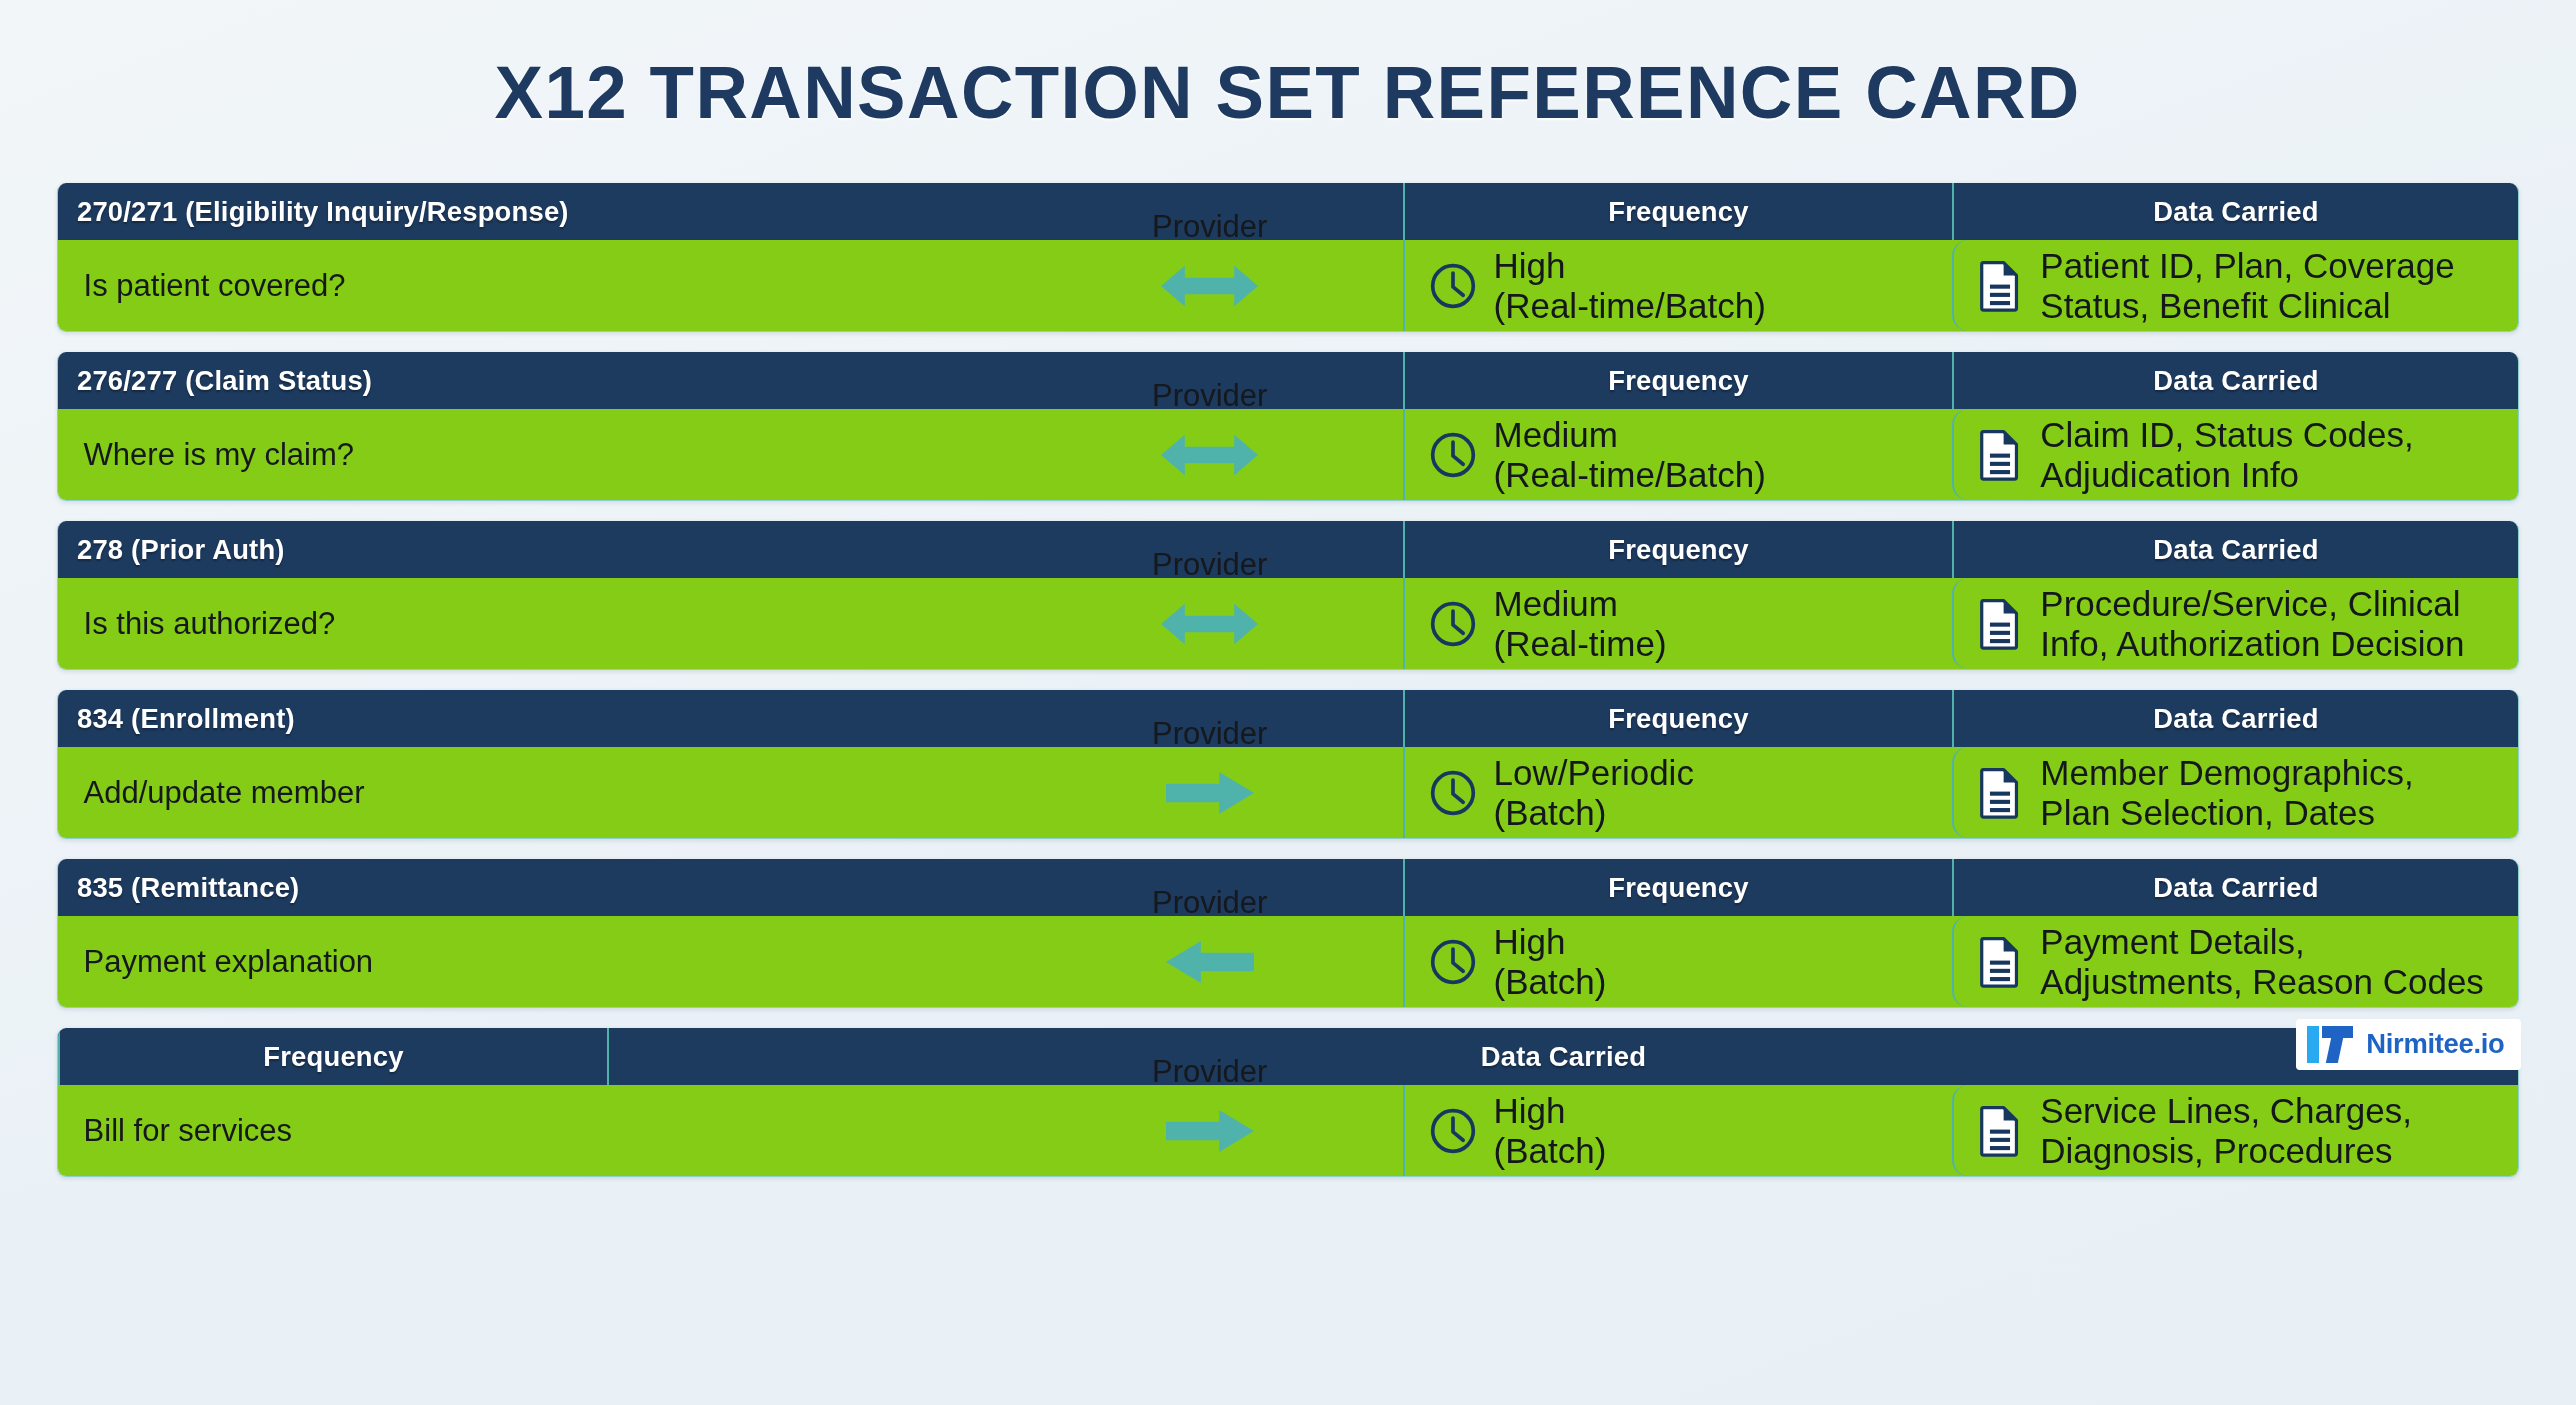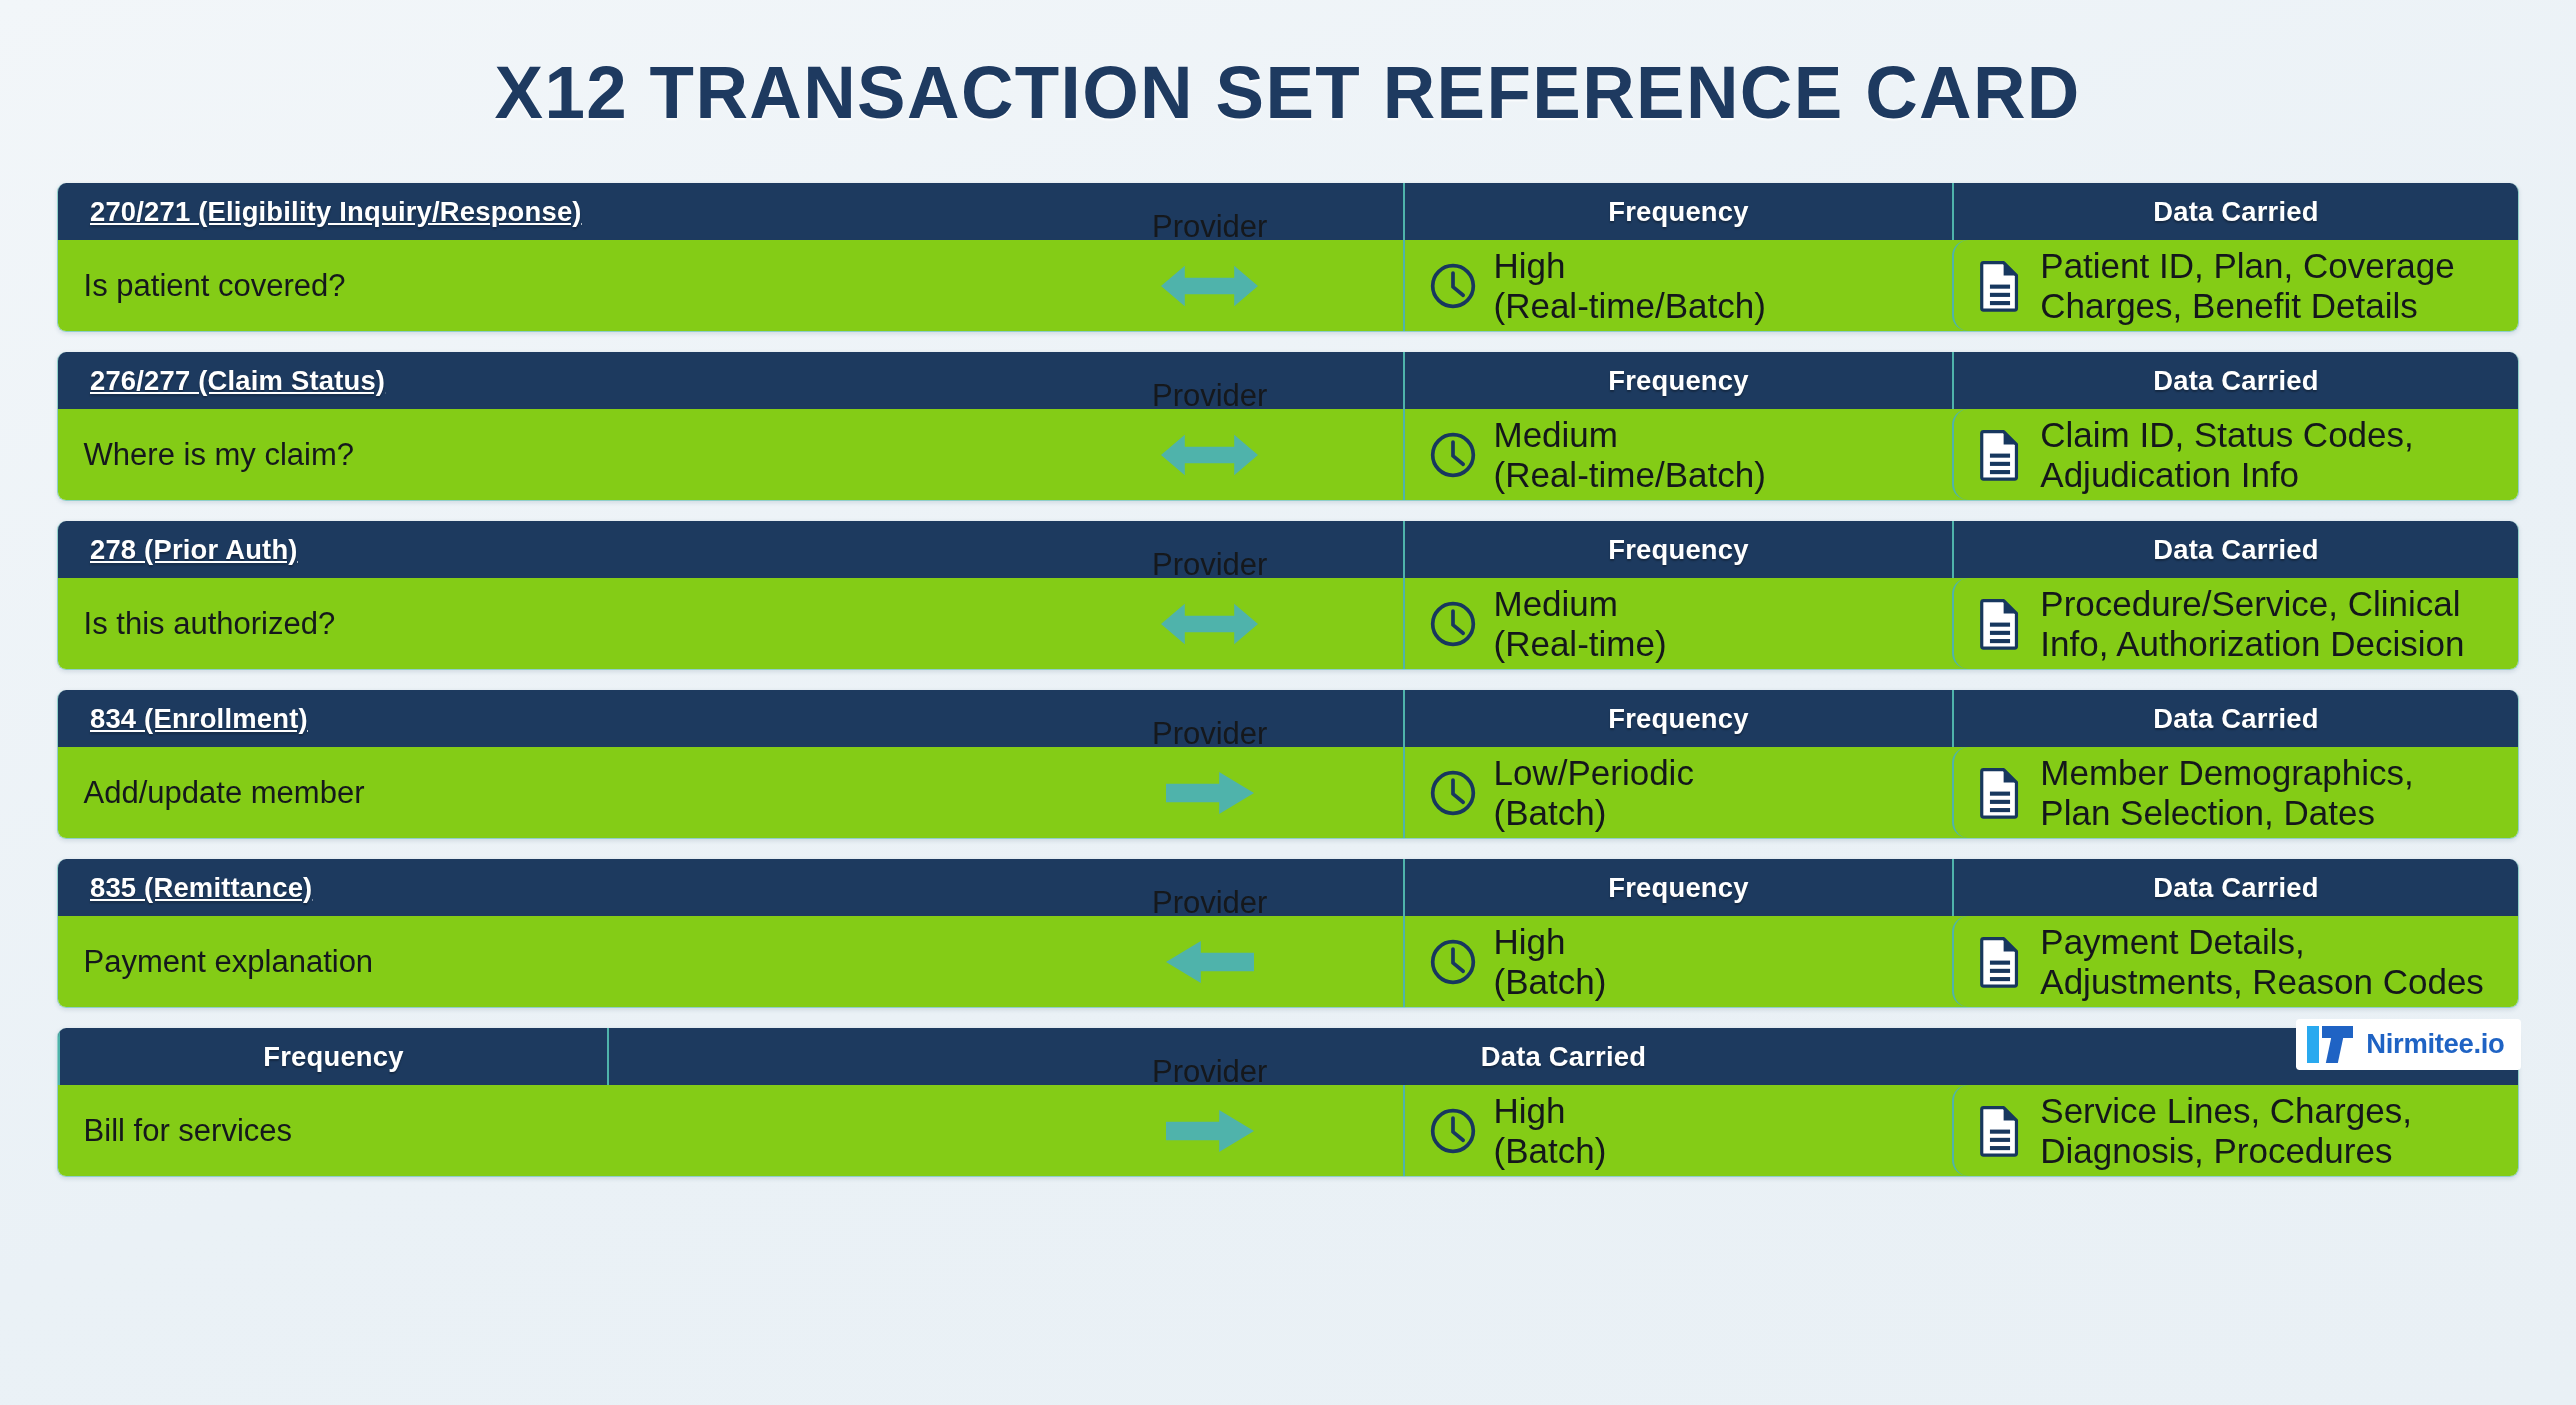--- a/index.html
+++ b/index.html
@@ -76,23 +76,22 @@
     display: flex;
     align-items: center;
     color: #ffffff;
     font-weight: bold;
     font-size: 27.4px;
     letter-spacing: 0.2px;
     text-shadow: 0 1.8px 1.8px rgba(0,0,0,0.30);
   }
   .head-code {
     flex: 0 0 1345px;
-    padding-left: 32px;
+    padding-left: 19px;
     box-sizing: border-box;
-    text-decoration: underline;
   }
   .head-freq {
     flex: 0 0 549px;
     justify-content: center;
     box-sizing: border-box;
     border-left: 2.7px solid #4fb3ab;
   }
   .head-data {
     flex: 1 1 auto;
     justify-content: center;
@@ -264,21 +263,21 @@
             <div class="body-cell body-data">
               <svg class="icon-doc" width="44" height="53" viewBox="0 0 48 58">
                 <path d="M6 4 h22 l14 14 v36 a2 2 0 0 1 -2 2 h-34 a2 2 0 0 1 -2 -2 v-48 a2 2 0 0 1 2 -2 z" fill="#ffffff" stroke="#17375e" stroke-width="3.5" stroke-linejoin="round"></path>
                 <path d="M28 4 v14 h14" fill="#17375e"></path>
                 <rect x="13" y="28" width="22" height="4.5" fill="#17375e"></rect>
                 <rect x="13" y="37" width="22" height="4.5" fill="#17375e"></rect>
                 <rect x="13" y="46" width="22" height="4.5" fill="#17375e"></rect>
               </svg>
               <div class="two-line">
                 <span>Patient ID, Plan, Coverage</span>
-                <span>Charges, Benefit Details</span>
+                <span>Status, Benefit Clinical</span>
               </div>
             </div>
           </div>
         </div>
       </div>
       <div class="card">
         <div class="card-inner">
           <div class="card-head">
             <div class="head-cell head-code">276/277 (Claim Status)</div>
             <div class="head-cell head-freq">Frequency</div>

